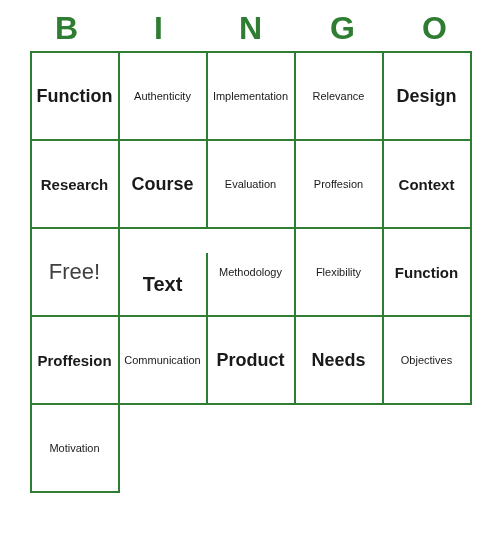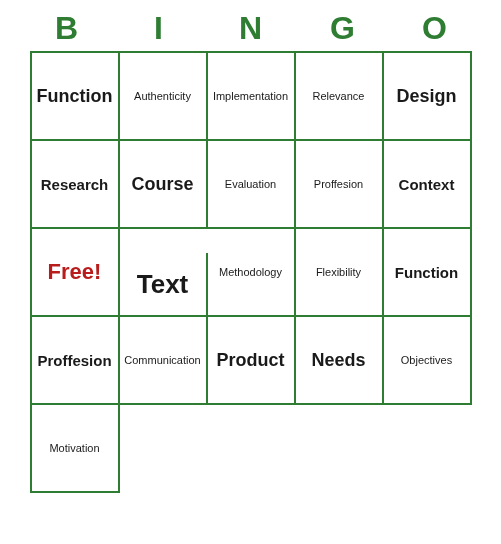--- a/index.html
+++ b/index.html
@@ -41,25 +41,25 @@
       align-items: center;
       justify-content: center;
       padding: 4px;
       color: #1a1a1a;
     }
     .bingo-cell.large { font-size: 18px; font-weight: bold; }
     .bingo-cell.medium { font-size: 15px; font-weight: bold; }
     .bingo-cell.small { font-size: 11px; }
     .bingo-cell.free {
       font-size: 22px;
-      font-weight: bold;
-      color: #b91c1c;
+      font-weight: normal;
+      color: #404040;
     }
     .bingo-cell.text-large {
-      font-size: 26px;
+      font-size: 20px;
       font-weight: bold;
       margin-top: 24px;
     }
   </style>
 </head>
 <body>
 
 <div class="bingo-header">
 <div class="bingo-letter">B</div>
     <div class="bingo-letter">I</div>

